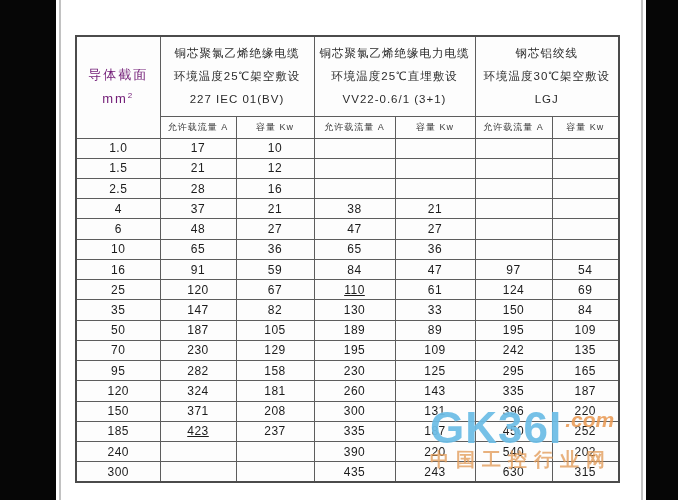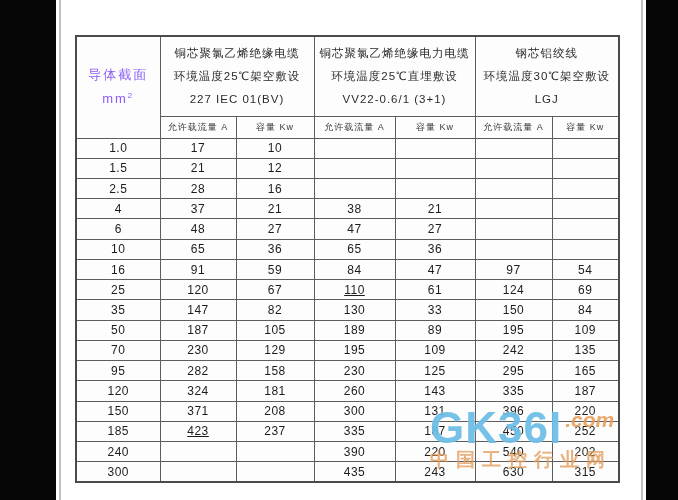--- a/index.html
+++ b/index.html
@@ -26,21 +26,21 @@
     border:1px solid #5d5d5d;
     padding:0; margin:0;
     text-align:center; vertical-align:middle;
     font-weight:normal;
     overflow:hidden;
   }
   tr.group-row { height:80px; }
   tr.sub-row   { height:22px; }
   .spec tbody tr { height:20px; }
 
-  .corner-cell { font-size:13px; color:#8b5cf6; letter-spacing:2px; line-height:1.9; }
+  .corner-cell { font-size:13px; color:#701a75; letter-spacing:2px; line-height:1.9; }
   .corner-cell sup { font-size:8px; }
   .group-cell { font-size:11.5px; color:#2b2b2b; line-height:2.0; letter-spacing:1px; }
   .group-cell .hline { display:block; white-space:nowrap; }
   .sub-cell { font-size:9px; color:#3a3a3a; letter-spacing:1px; }
   .spec tbody td { font-size:12px; color:#1c1c1c; letter-spacing:0.5px; }
 
   .emph-top    { border-top:2px solid #1e1e1e; }
   .emph-bottom { border-bottom:2px solid #1e1e1e;text-decoration:underline; }
 
   .watermark {

